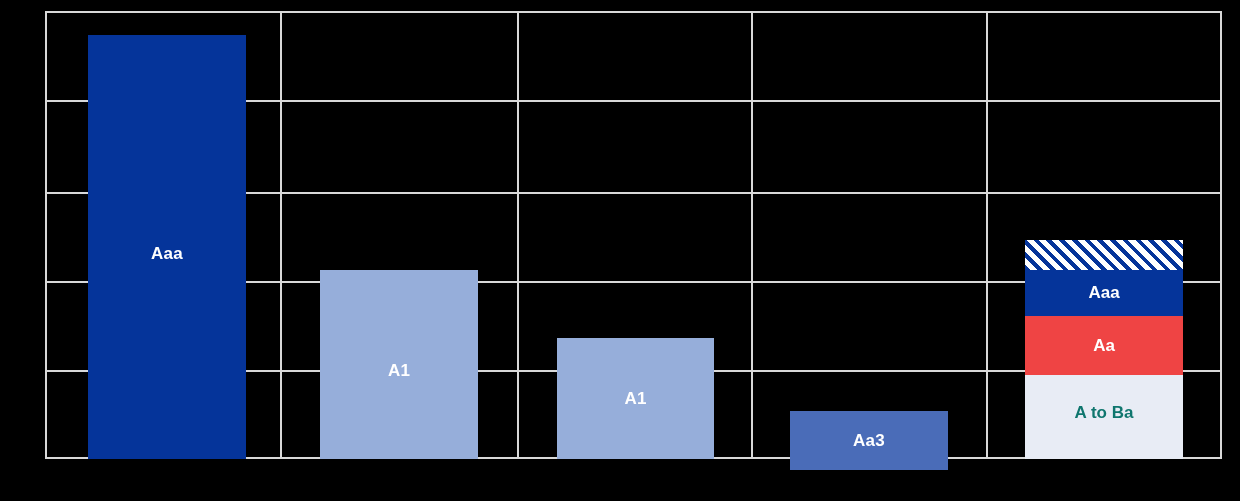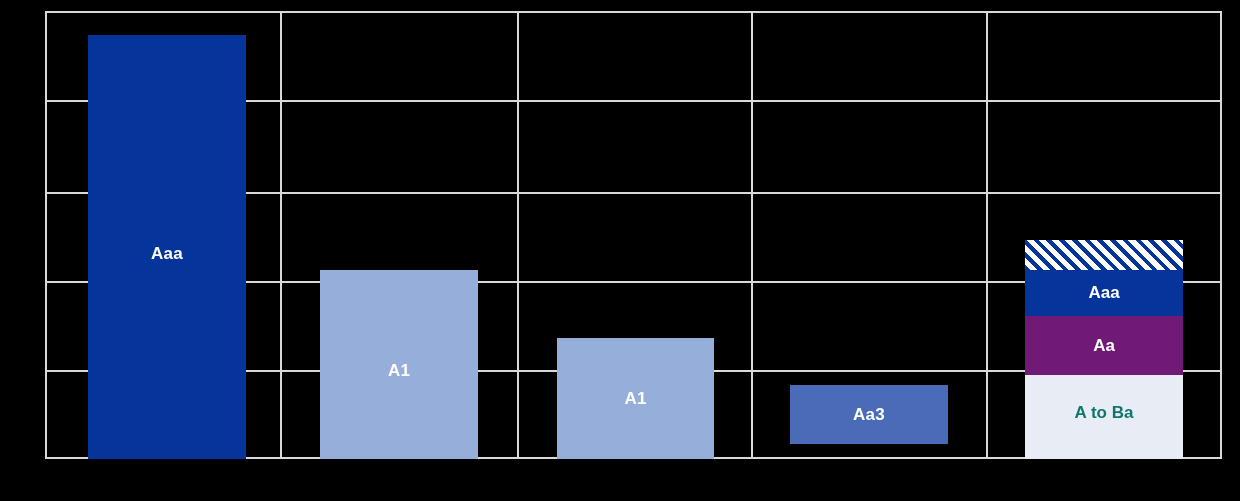--- a/index.html
+++ b/index.html
@@ -127,33 +127,33 @@
       </div>
 
       <div class="bar" style="left:275px; top:259px; width:158px; height:189px; background:#96AEDA;">
         <div class="bar-label" style="top:91px; color:#FFFFFF;">A1</div>
       </div>
 
       <div class="bar" style="left:512px; top:327px; width:157px; height:121px; background:#96AEDA;">
         <div class="bar-label" style="top:51px; color:#FFFFFF;">A1</div>
       </div>
 
-      <div class="bar" style="left:745px; top:374px; width:158px; height:59px; background:#4A6CB8;">
+      <div class="bar" style="left:745px; top:400px; width:158px; height:59px; background:#4A6CB8;">
         <div class="bar-label" style="top:20px; color:#FFFFFF;">Aa3</div>
       </div>
 
       <div class="bar" style="left:980px; top:229px; width:158px; height:219px;">
 
         <div class="seg hatch" style="top:0px; height:30px;"></div>
 
         <div class="seg" style="top:30px; height:46px; background:#05349A;">
           <div class="seg-label" style="top:13px; color:#FFFFFF;">Aaa</div>
         </div>
 
-        <div class="seg" style="top:76px; height:59px; background:#701a75;">
+        <div class="seg" style="top:76px; height:59px; background:#ef4444;">
           <div class="seg-label" style="top:20px; color:#FFFFFF;">Aa</div>
         </div>
 
         <div class="seg" style="top:135px; height:84px; background:#E8ECF5;">
           <div class="seg-label" style="top:28px; color:#0f766e;">A to Ba</div>
         </div>
 
       </div>
 
     </div>

